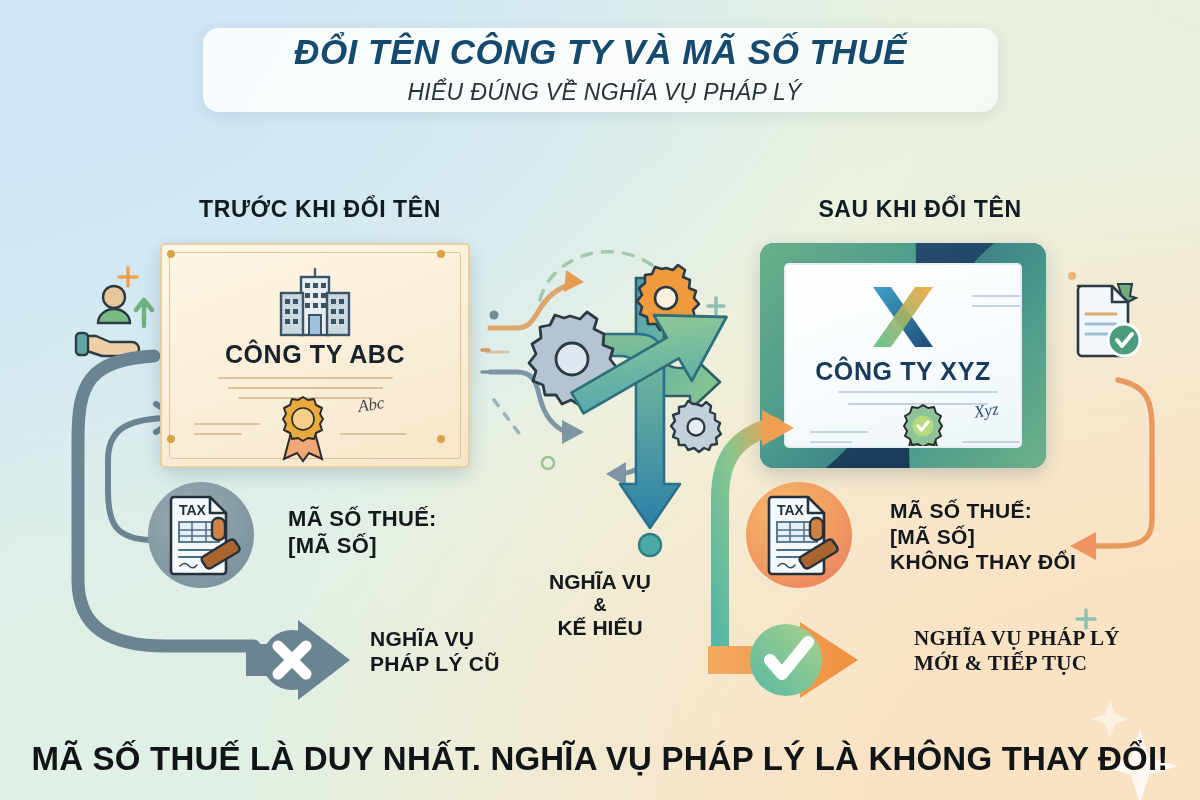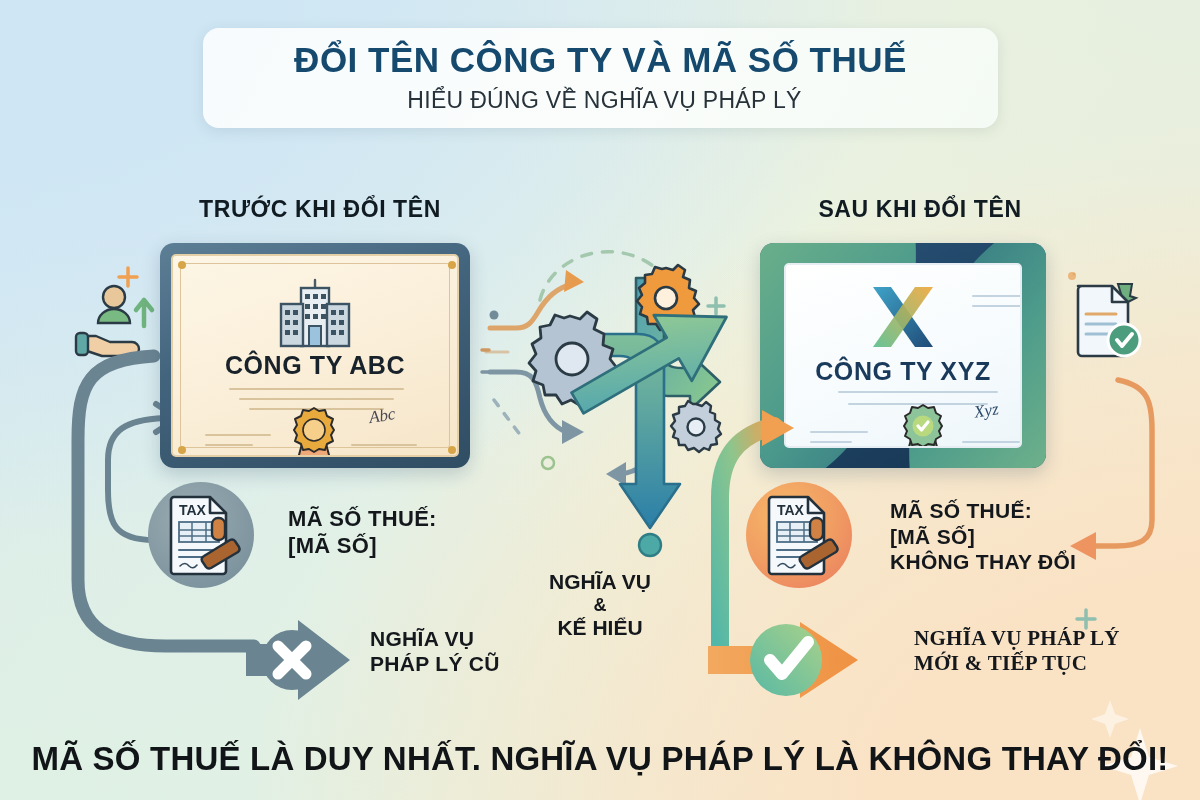--- a/index.html
+++ b/index.html
@@ -15,25 +15,25 @@
       radial-gradient(120% 110% at 0% 0%,   #cfe6f4 0%, #cfe6f4 18%, rgba(207,230,244,0) 62%),
       radial-gradient(120% 120% at 100% 100%,#fae2c4 0%, #fae2c4 20%, rgba(250,226,196,0) 66%),
       radial-gradient(110% 110% at 100% 0%, #e6efe0 0%, rgba(230,239,224,0) 58%),
       radial-gradient(120% 120% at 0% 100%, #dff0e4 0%, rgba(223,240,228,0) 60%),
       linear-gradient(125deg,#d2e7f4 0%, #e2f0ea 38%, #eef3de 58%, #fbe6ca 100%);
   }
   .abs{position:absolute;}
 
   
   #title-card{
-    left:203px;top:28px;width:795px;height:100px;
+    left:203px;top:28px;width:795px;height:84px;
     border-radius:16px;
     background:linear-gradient(120deg,#f7fbfd 0%,#fafdfb 55%,#f4faf4 100%);
     box-shadow:0 3px 14px rgba(60,90,110,.13);
-    display:flex;flex-direction:column;align-items:center;justify-content:center;
+    display:flex;flex-direction:column;align-items:center;justify-content:center;font-style:italic;
   }
   #title-main{
     font-size:35px;font-weight:bold;letter-spacing:.5px;
     color:#15496e;text-align:center;line-height:1.05;white-space:nowrap;
   }
   #title-sub{
     margin-top:8px;font-size:23px;font-weight:500;color:#27323a;
     text-align:center;white-space:nowrap;letter-spacing:.3px;margin-left:8px;
   }
 
@@ -43,21 +43,21 @@
     white-space:nowrap;text-align:center;
   }
   #head-before{left:160px;top:196px;width:320px;}
   #head-after{left:760px;top:196px;width:320px;}
 
   
   .cert{border-radius:14px;box-shadow:0 6px 18px rgba(40,70,95,.22);}
   #cert-left{
     left:160px;top:243px;width:310px;height:225px;
     background:linear-gradient(160deg,#5d7f96 0%,#43647d 40%,#2f4d63 100%);
-    padding:11px;box-sizing:border-box;
+    box-sizing:border-box;
   }
   #cert-left-inner{
     width:100%;height:100%;border-radius:5px;box-sizing:border-box;
     background:linear-gradient(160deg,#fdf6e6 0%,#faeed8 55%,#f6e6c9 100%);
     border:2px solid #e5cfa6;position:relative;overflow:hidden;
   }
   #cert-left-inner:before{
     content:"";position:absolute;left:7px;top:7px;right:7px;bottom:7px;
     border:1px solid #ddc49a;border-radius:3px;
   }

